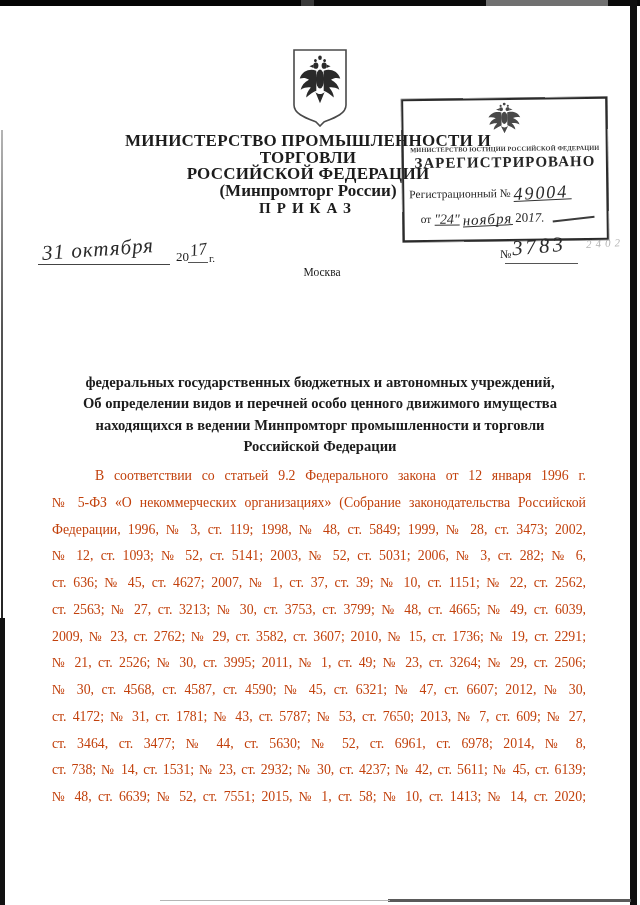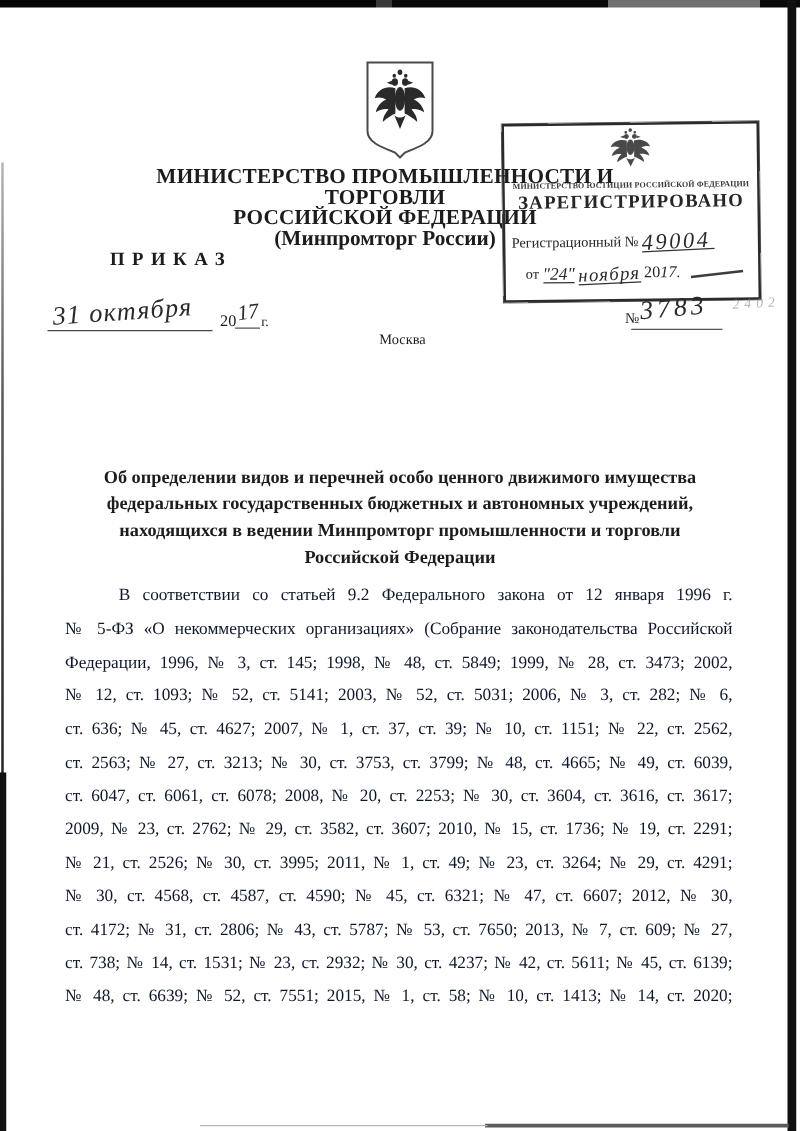--- a/index.html
+++ b/index.html
@@ -16,21 +16,21 @@
     background:linear-gradient(#b5b5b5,#555 40%,#222);}
   .left-bar{position:absolute;left:0;top:618px;width:5px;height:287px;background:#111;}
   .bottom-line{position:absolute;left:388px;top:899px;width:243px;height:3px;background:#5a5a5a;}
   .bottom-line2{position:absolute;left:160px;top:900px;width:230px;height:1px;background:#b5b5b5;}
 
   
   .emblem{position:absolute;left:289px;top:47px;width:62px;height:80px;}
   .ministry{position:absolute;left:88px;top:133px;width:440px;text-align:center;font-weight:bold;}
   .ministry .l1,.ministry .l2{font-size:17px;line-height:16.5px;letter-spacing:.2px;}
   .ministry .l3{font-size:17px;line-height:16px;}
-  .prikaz{position:absolute;left:88px;top:200px;width:440px;
+  .prikaz{position:absolute;left:88px;top:200px;width:440px;text-align:center;
     font-size:15px;font-weight:bold;letter-spacing:6px;}
 
   
   .stamp{position:absolute;left:402px;top:98px;width:202px;height:139px;
     border:2px solid #2b2b2b;transform:rotate(-0.7deg);box-shadow:0 0 0 .5px #666;}
   .stamp-eagle{position:absolute;left:83px;top:2px;width:36px;height:33px;opacity:.85;}
   .stamp-agency{position:absolute;top:45px;left:1px;right:1px;text-align:center;
     font-size:6.4px;font-weight:bold;color:#3a3a3a;letter-spacing:.1px;white-space:nowrap;}
   .stamp-status{position:absolute;top:54px;left:0;width:100%;text-align:center;
     font-size:15px;font-weight:bold;letter-spacing:1px;color:#262626;}
@@ -62,21 +62,21 @@
   .hand-num{position:absolute;left:512px;top:234px;font-style:italic;font-size:21px;
     letter-spacing:3px;color:#2a2a2a;transform:rotate(-5deg);}
   .num-underline{position:absolute;left:505px;top:263px;width:73px;height:1px;background:#555;}
   .city{position:absolute;left:2px;top:266px;width:640px;text-align:center;font-size:11.5px;}
 
   
   .title{position:absolute;left:62px;top:372px;width:516px;text-align:center;
     font-weight:bold;font-size:14.6px;line-height:21.3px;}
 
   
-  .bodytext{position:absolute;left:52px;top:463px;width:534px;font-size:13.8px;color:#0f172a;}
+  .bodytext{position:absolute;left:52px;top:463px;width:534px;font-size:13.8px;color:#c2410c;}
   .bodytext .line{height:26.75px;line-height:26.75px;text-align:justify;
     text-align-last:justify;overflow:hidden;white-space:normal;}
   .bodytext .line.first{padding-left:43px;}
 </style>
 </head>
 <body>
 
 <svg width="0" height="0" style="position:absolute">
   <defs>
     <g id="eagle" fill="#2a2a2a">
@@ -139,33 +139,33 @@
 <div class="year-print">20</div>
 <div class="hand-year">17</div>
 <div class="hand-year-underline"></div>
 <div class="year-g">г.</div>
 <div class="num-sign">№</div>
 <div class="hand-num">3783</div>
 <div class="num-underline"></div>
 <div class="city">Москва</div>
 
 <div class="title">
+  <div>федеральных государственных бюджетных и автономных учреждений,</div>
   <div>Об определении видов и перечней особо ценного движимого имущества</div>
-  <div>федеральных государственных бюджетных и автономных учреждений,</div>
   <div>находящихся в ведении Минпромторг промышленности и торговли</div>
   <div>Российской Федерации</div>
 </div>
 
 <div class="bodytext">
   <div class="line first">В соответствии со статьей 9.2 Федерального закона от 12 января 1996 г.</div>
   <div class="line">№ 5-ФЗ «О некоммерческих организациях» (Собрание законодательства Российской</div>
-  <div class="line">Федерации, 1996, № 3, ст. 145; 1998, № 48, ст. 5849; 1999, № 28, ст. 3473; 2002,</div>
+  <div class="line">Федерации, 1996, № 3, ст. 119; 1998, № 48, ст. 5849; 1999, № 28, ст. 3473; 2002,</div>
   <div class="line">№ 12, ст. 1093; № 52, ст. 5141; 2003, № 52, ст. 5031; 2006, № 3, ст. 282; № 6,</div>
   <div class="line">ст. 636; № 45, ст. 4627; 2007, № 1, ст. 37, ст. 39; № 10, ст. 1151; № 22, ст. 2562,</div>
   <div class="line">ст. 2563; № 27, ст. 3213; № 30, ст. 3753, ст. 3799; № 48, ст. 4665; № 49, ст. 6039,</div>
-  <div class="line">ст. 6047, ст. 6061, ст. 6078; 2008, № 20, ст. 2253; № 30, ст. 3604, ст. 3616, ст. 3617;</div>
   <div class="line">2009, № 23, ст. 2762; № 29, ст. 3582, ст. 3607; 2010, № 15, ст. 1736; № 19, ст. 2291;</div>
-  <div class="line">№ 21, ст. 2526; № 30, ст. 3995; 2011, № 1, ст. 49; № 23, ст. 3264; № 29, ст. 4291;</div>
+  <div class="line">№ 21, ст. 2526; № 30, ст. 3995; 2011, № 1, ст. 49; № 23, ст. 3264; № 29, ст. 2506;</div>
   <div class="line">№ 30, ст. 4568, ст. 4587, ст. 4590; № 45, ст. 6321; № 47, ст. 6607; 2012, № 30,</div>
-  <div class="line">ст. 4172; № 31, ст. 2806; № 43, ст. 5787; № 53, ст. 7650; 2013, № 7, ст. 609; № 27,</div>
+  <div class="line">ст. 4172; № 31, ст. 1781; № 43, ст. 5787; № 53, ст. 7650; 2013, № 7, ст. 609; № 27,</div>
+  <div class="line">ст. 3464, ст. 3477; № 44, ст. 5630; № 52, ст. 6961, ст. 6978; 2014, № 8,</div>
   <div class="line">ст. 738; № 14, ст. 1531; № 23, ст. 2932; № 30, ст. 4237; № 42, ст. 5611; № 45, ст. 6139;</div>
   <div class="line">№ 48, ст. 6639; № 52, ст. 7551; 2015, № 1, ст. 58; № 10, ст. 1413; № 14, ст. 2020;</div>
 </div>
 
 </body></html>

